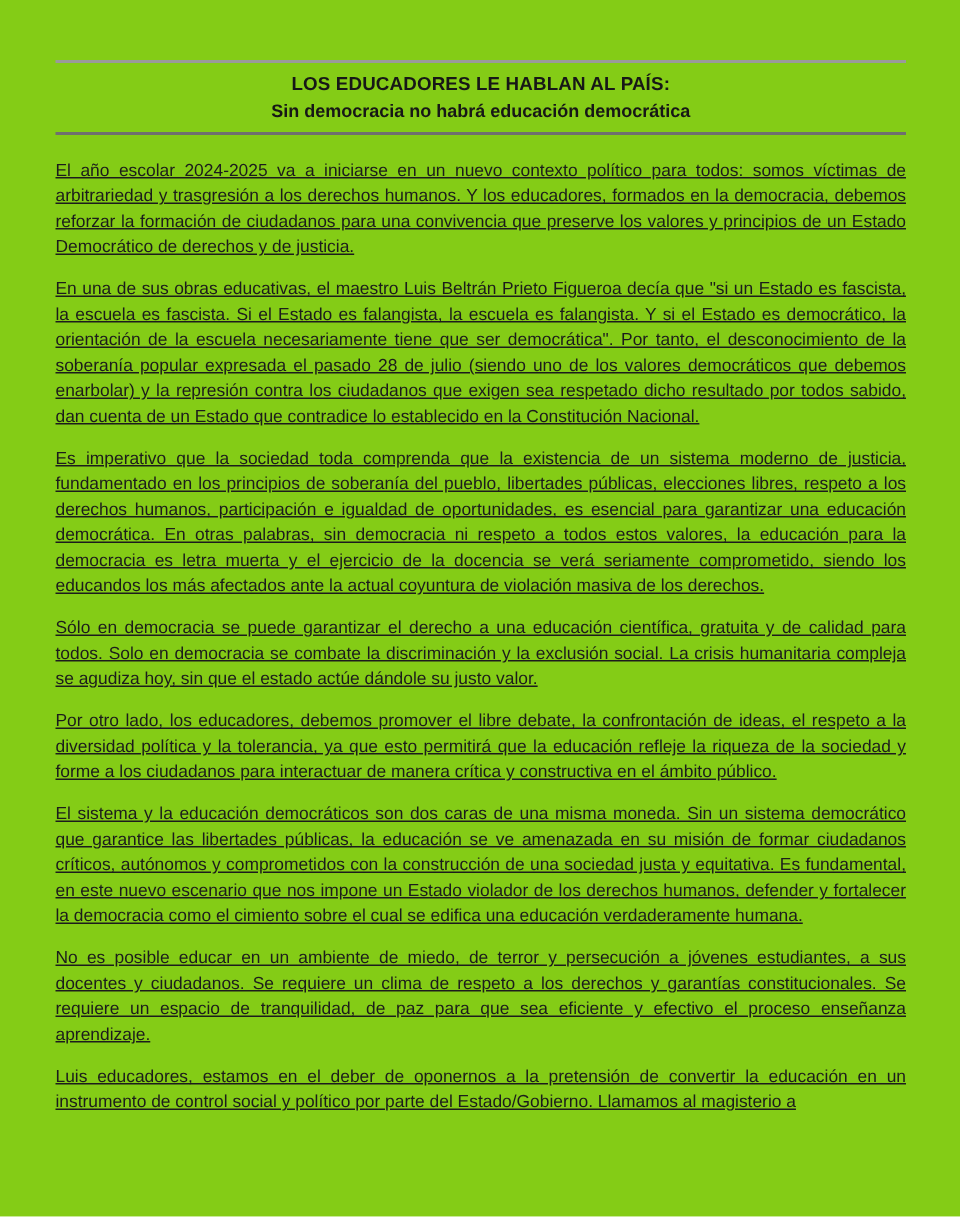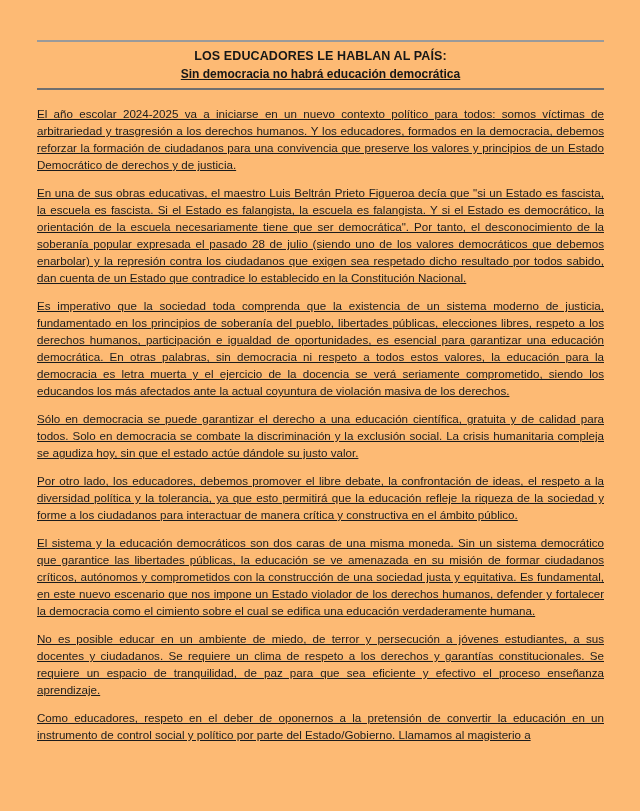--- a/index.html
+++ b/index.html
@@ -4,21 +4,21 @@
 <style>
   html, body {
     margin: 0;
     padding: 0;
     background: #ffffff;
   }
   .page {
     position: relative;
     width: 640px;
     height: 811px;
-    background: #fdba74;
+    background: #84cc16;
     font-family: "Liberation Sans", sans-serif;
     color: #1c1c1c;
     overflow: hidden;
     box-sizing: border-box;
   }
   .content-column {
     box-sizing: border-box;
     width: 640px;
     padding: 0 36px 0 37px;
   }
@@ -45,21 +45,20 @@
     letter-spacing: 0.1px;
     color: #171717;
     margin: 0 0 3px 0;
   }
   .doc-subtitle {
     font-size: 12px;
     font-weight: bold;
     line-height: 15px;
     color: #171717;
     margin: 0;
-    text-decoration: underline;
   }
   .doc-body {
     margin-top: 15px;
     text-decoration: underline;
   }
   .doc-body p {
     margin: 0 0 11px 0;
     font-size: 11.6px;
     line-height: 17px;
     text-align: justify;
@@ -86,17 +85,17 @@
     </div>
 
     <div class="doc-body">
       <p>El año escolar 2024-2025 va a iniciarse en un nuevo contexto político para todos: somos víctimas de arbitrariedad y trasgresión a los derechos humanos. Y los educadores, formados en la democracia, debemos reforzar la formación de ciudadanos para una convivencia que preserve los valores y principios de un Estado Democrático de derechos y de justicia.</p>
       <p>En una de sus obras educativas, el maestro Luis Beltrán Prieto Figueroa decía que "si un Estado es fascista, la escuela es fascista. Si el Estado es falangista, la escuela es falangista. Y si el Estado es democrático, la orientación de la escuela necesariamente tiene que ser democrática". Por tanto, el desconocimiento de la soberanía popular expresada el pasado 28 de julio (siendo uno de los valores democráticos que debemos enarbolar) y la represión contra los ciudadanos que exigen sea respetado dicho resultado por todos sabido, dan cuenta de un Estado que contradice lo establecido en la Constitución Nacional.</p>
       <p>Es imperativo que la sociedad toda comprenda que la existencia de un sistema moderno de justicia, fundamentado en los principios de soberanía del pueblo, libertades públicas, elecciones libres, respeto a los derechos humanos, participación e igualdad de oportunidades, es esencial para garantizar una educación democrática. En otras palabras, sin democracia ni respeto a todos estos valores, la educación para la democracia es letra muerta y el ejercicio de la docencia se verá seriamente comprometido, siendo los educandos los más afectados ante la actual coyuntura de violación masiva de los derechos.</p>
       <p>Sólo en democracia se puede garantizar el derecho a una educación científica, gratuita y de calidad para todos. Solo en democracia se combate la discriminación y la exclusión social. La crisis humanitaria compleja se agudiza hoy, sin que el estado actúe dándole su justo valor.</p>
       <p>Por otro lado, los educadores, debemos promover el libre debate, la confrontación de ideas, el respeto a la diversidad política y la tolerancia, ya que esto permitirá que la educación refleje la riqueza de la sociedad y forme a los ciudadanos para interactuar de manera crítica y constructiva en el ámbito público.</p>
       <p>El sistema y la educación democráticos son dos caras de una misma moneda. Sin un sistema democrático que garantice las libertades públicas, la educación se ve amenazada en su misión de formar ciudadanos críticos, autónomos y comprometidos con la construcción de una sociedad justa y equitativa. Es fundamental, en este nuevo escenario que nos impone un Estado violador de los derechos humanos, defender y fortalecer la democracia como el cimiento sobre el cual se edifica una educación verdaderamente humana.</p>
       <p>No es posible educar en un ambiente de miedo, de terror y persecución a jóvenes estudiantes, a sus docentes y ciudadanos. Se requiere un clima de respeto a los derechos y garantías constitucionales. Se requiere un espacio de tranquilidad, de paz para que sea eficiente y efectivo el proceso enseñanza aprendizaje.</p>
-      <p>Como educadores, respeto en el deber de oponernos a la pretensión de convertir la educación en un instrumento de control social y político por parte del Estado/Gobierno. Llamamos al magisterio a</p>
+      <p>Luis educadores, estamos en el deber de oponernos a la pretensión de convertir la educación en un instrumento de control social y político por parte del Estado/Gobierno. Llamamos al magisterio a</p>
     </div>
 
   </div>
 </div>
 
 </body></html>

